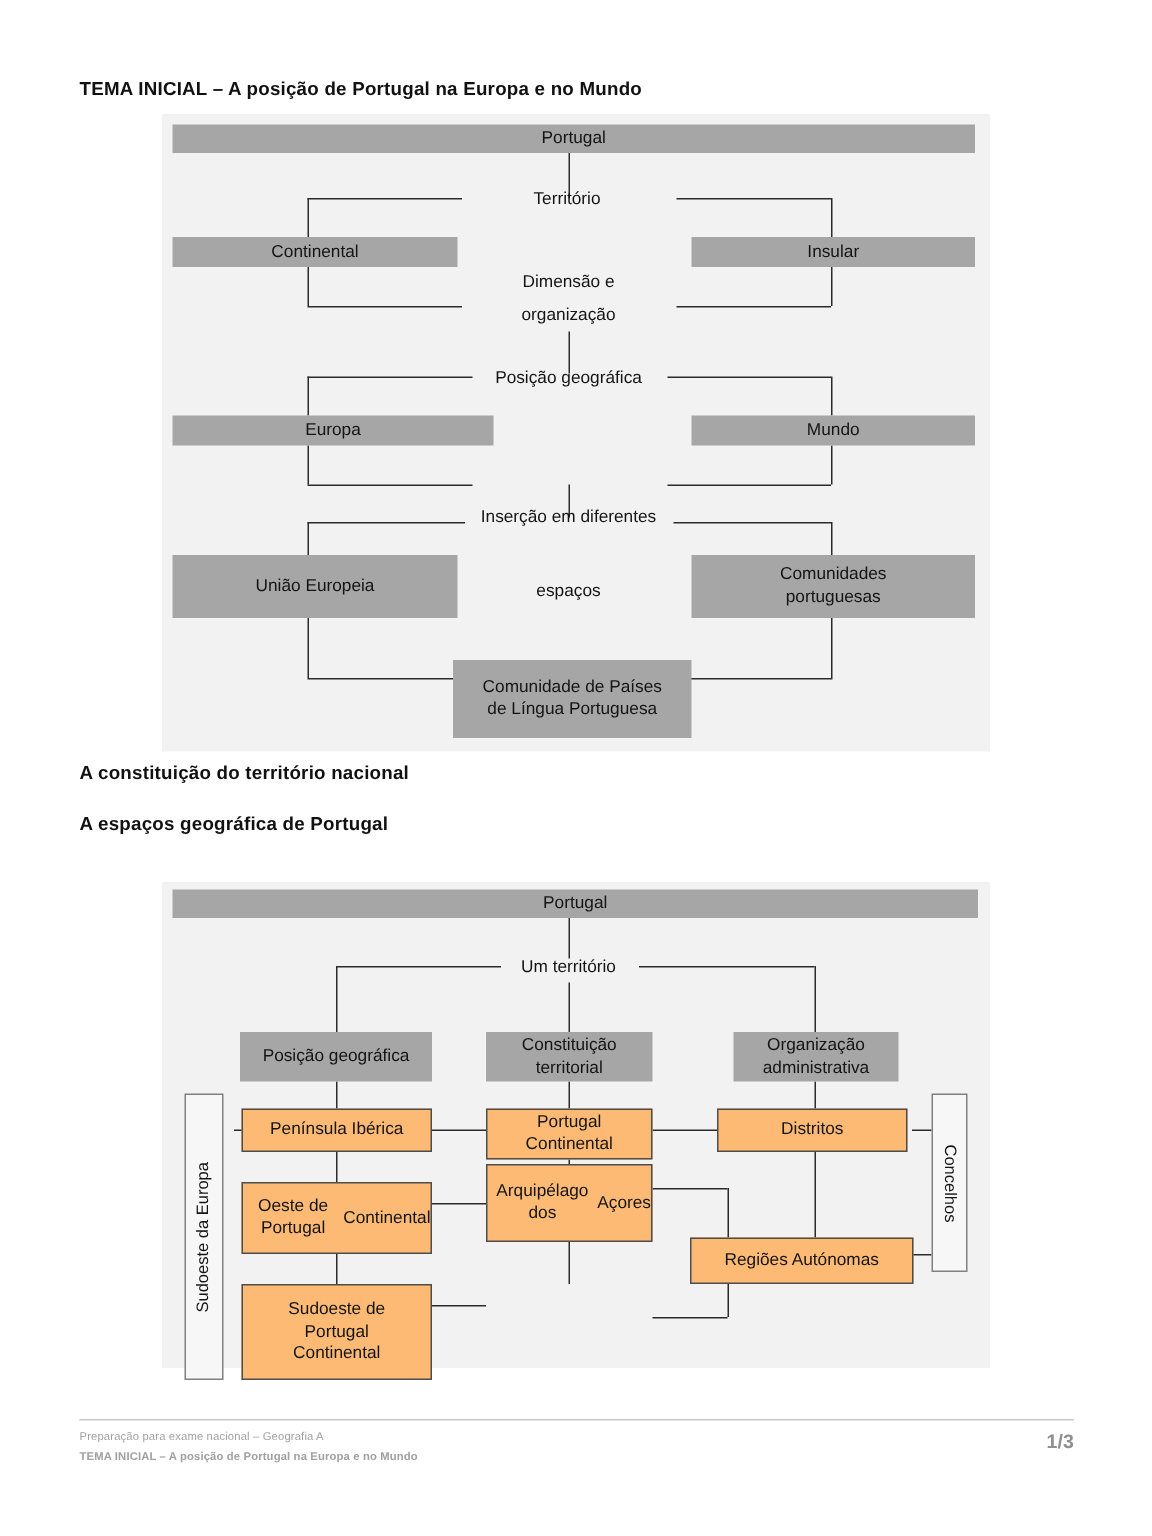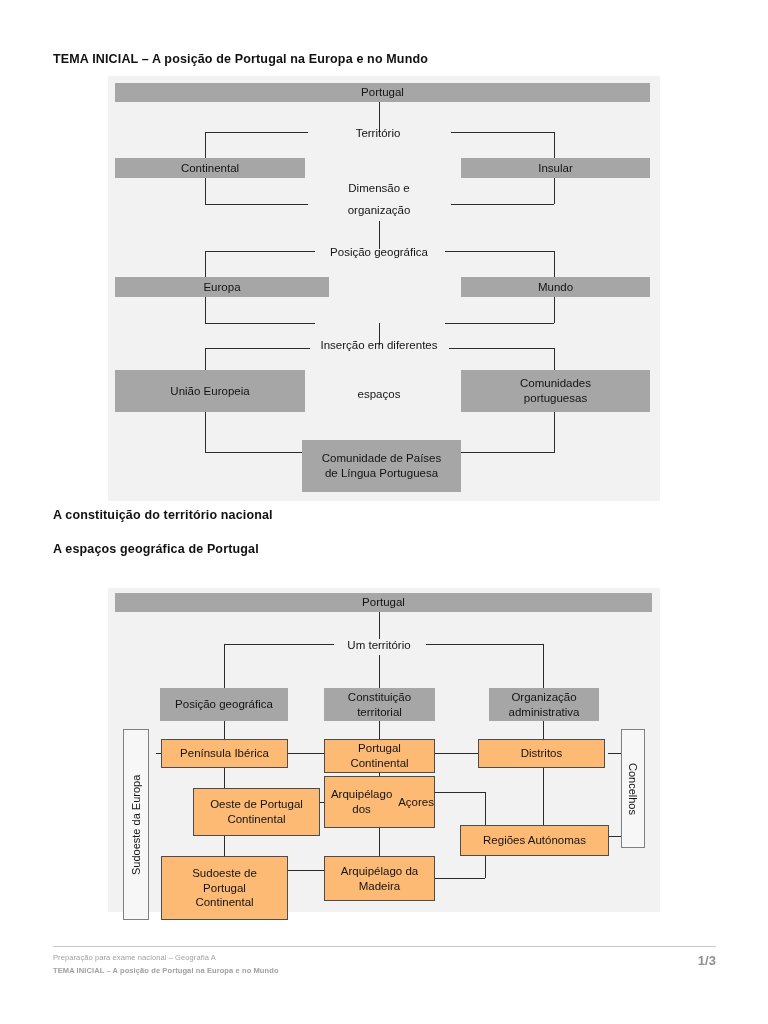--- a/index.html
+++ b/index.html
@@ -209,45 +209,41 @@
     <span>territorial</span>
   </div>
 
   <div class="node gray" style="left:381px; top:100px; width:110px; height:33px; flex-direction:column;">
     <span>Organização</span>
     <span>administrativa</span>
   </div>
 
   <div class="node white" style="left:53px; top:151px; width:127px; height:29px;">Península Ibérica</div>
 
-  <div class="node white" style="left:53px; top:200px; width:127px; height:48px; flex-direction:column;margin-left:32px;">
+  <div class="node white" style="left:53px; top:200px; width:127px; height:48px; flex-direction:row;">
     <span>Oeste de Portugal</span>
     <span>Continental</span>
   </div>
 
   <div class="node white" style="left:53px; top:268px; width:127px; height:64px; flex-direction:column;">
     <span>Sudoeste de</span>
     <span>Portugal</span>
     <span>Continental</span>
   </div>
 
   <div class="node white" style="left:216px; top:151px; width:111px; height:34px; flex-direction:column;">
     <span>Portugal</span>
     <span>Continental</span>
   </div>
 
   <div class="node white" style="left:216px; top:188px; width:111px; height:52px; flex-direction:row;">
     <span>Arquipélago dos</span>
     <span>Açores</span>
   </div>
 
-  <div class="node white" style="left:216px; top:268px; width:111px; height:45px; flex-direction:column;">
-    <span>Arquipélago da</span>
-    <span>Madeira</span>
-  </div>
 
   <div class="node white" style="left:370px; top:151px; width:127px; height:29px;">Distritos</div>
 
   <div class="node white" style="left:352px; top:237px; width:149px; height:31px;">Regiões Autónomas</div>
 
   <div class="node vertical rot180" style="left:15px; top:141px; width:26px; height:191px; font-size:11px;">Sudoeste da Europa</div>
 
   <div class="node vertical" style="left:513px; top:141px; width:24px; height:119px; font-size:11px;">Concelhos</div>
 </div>
 

